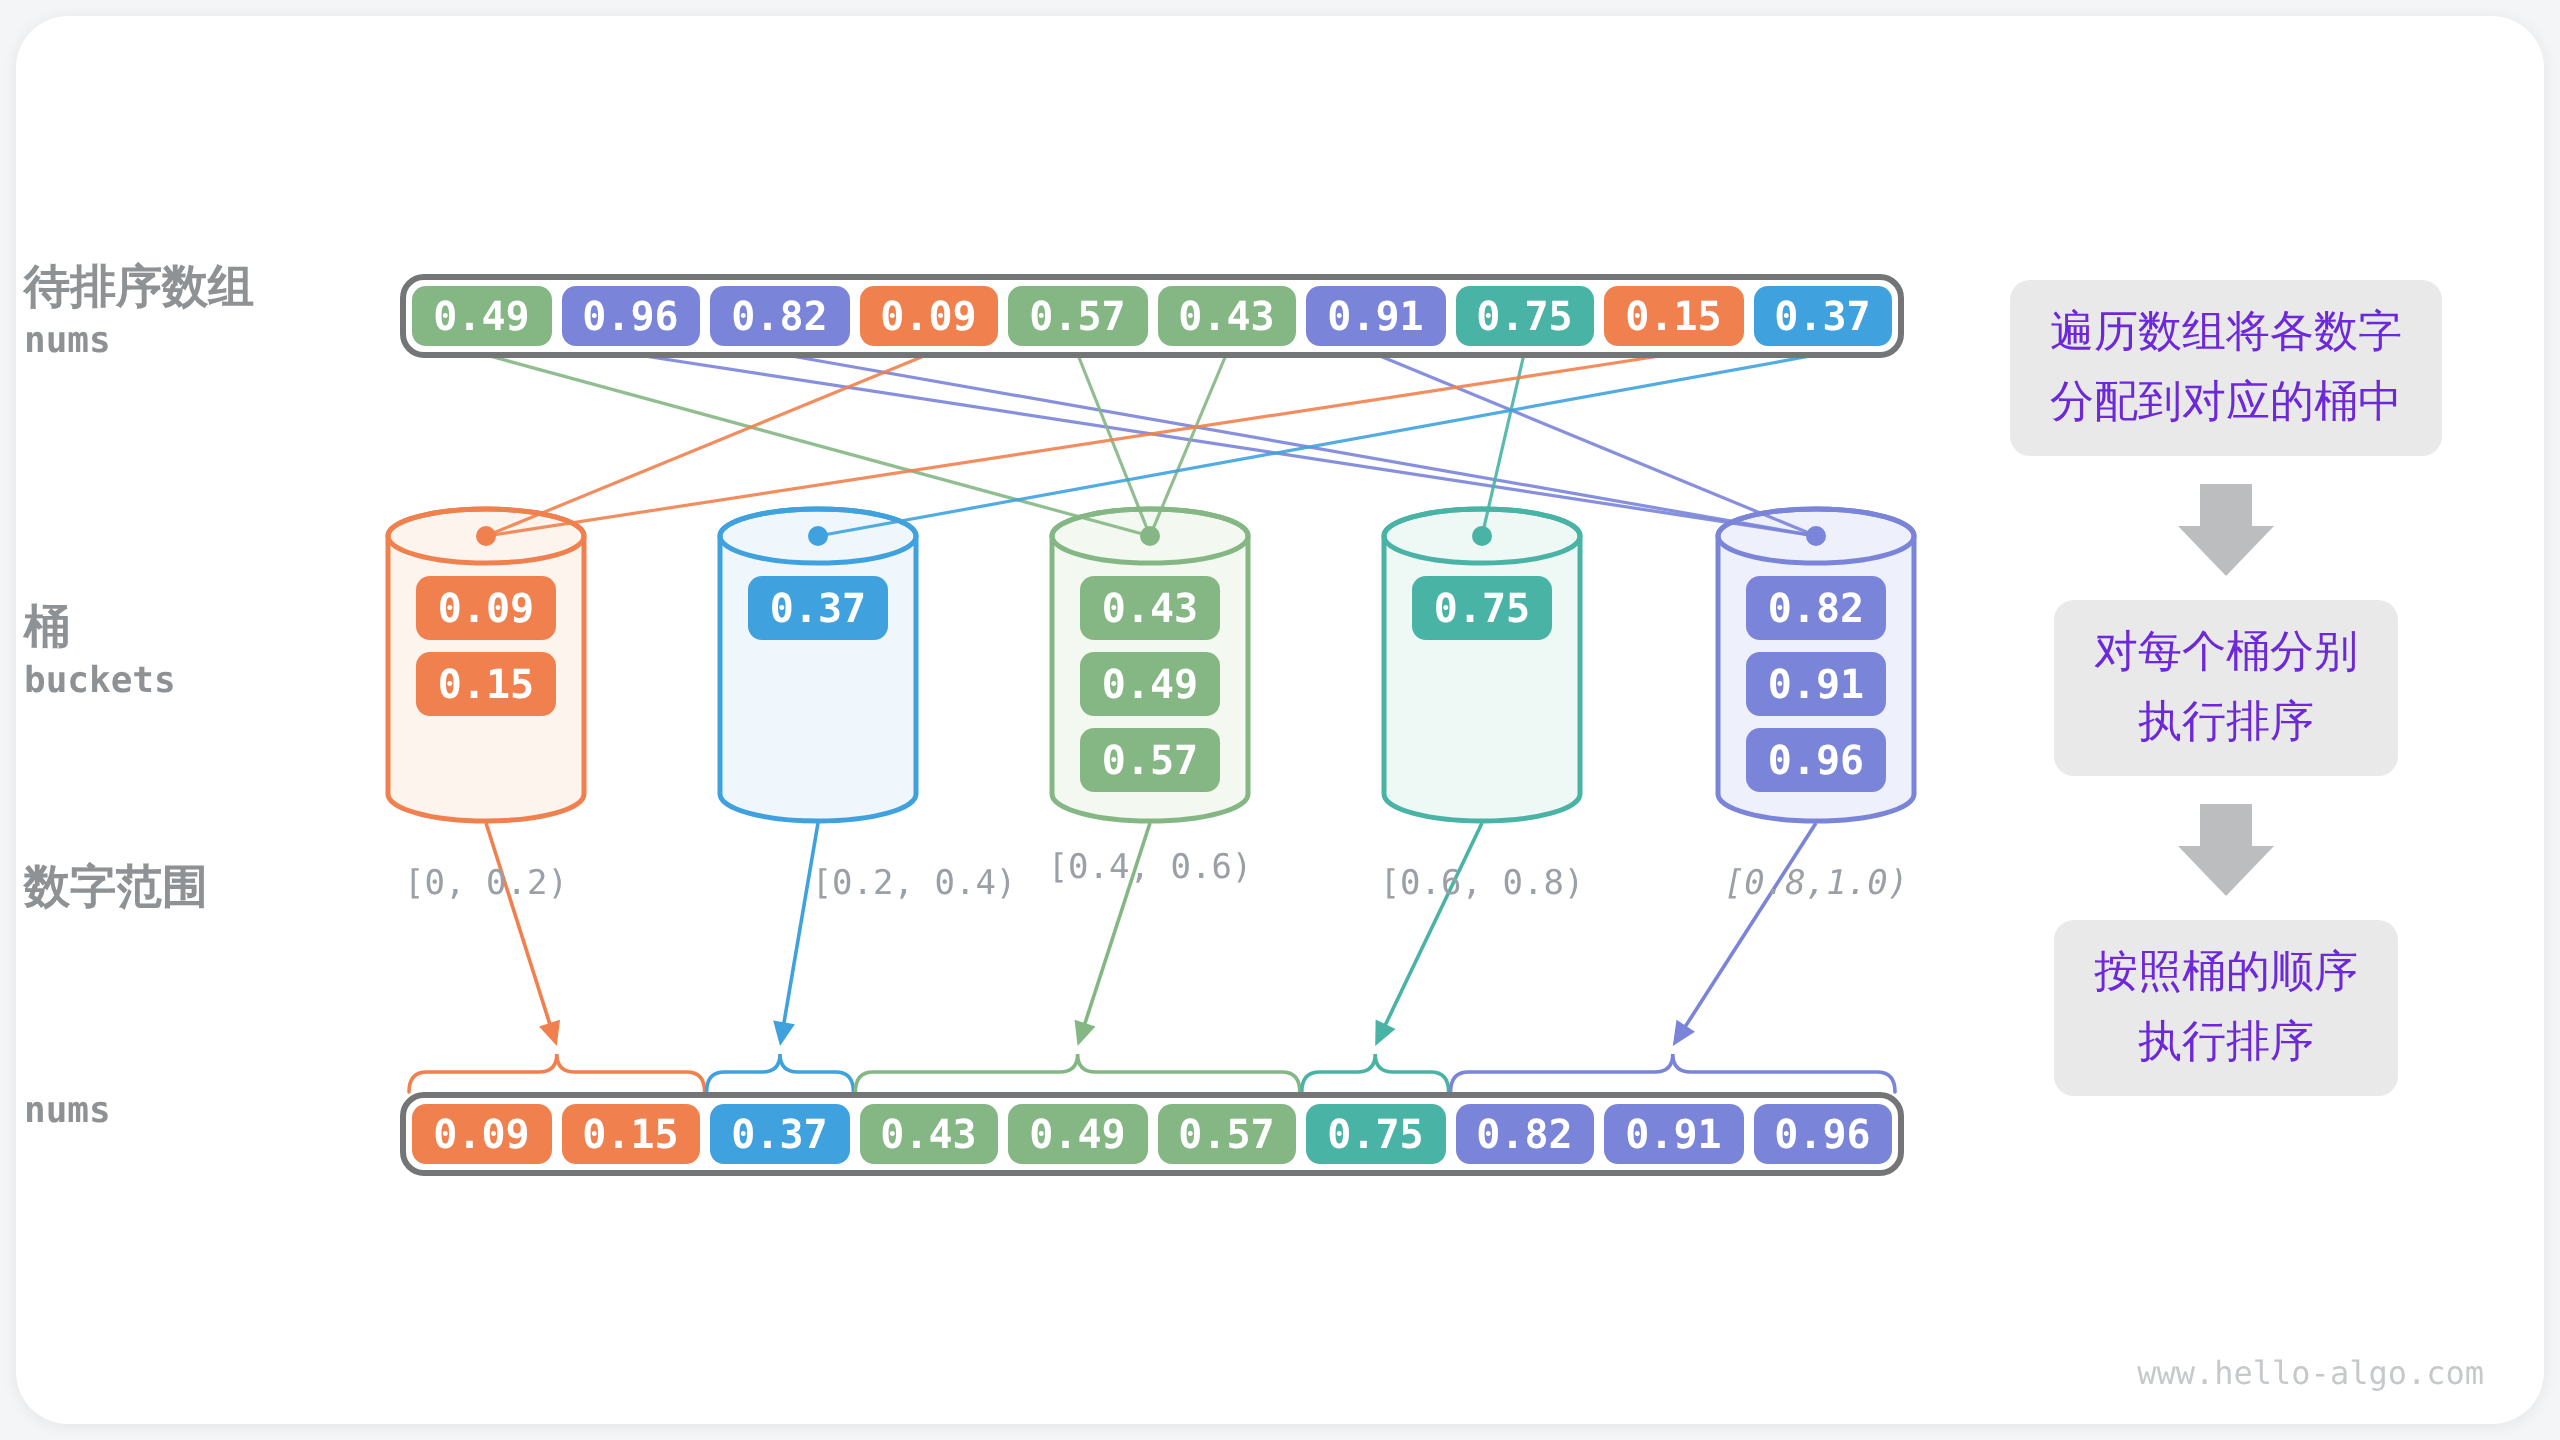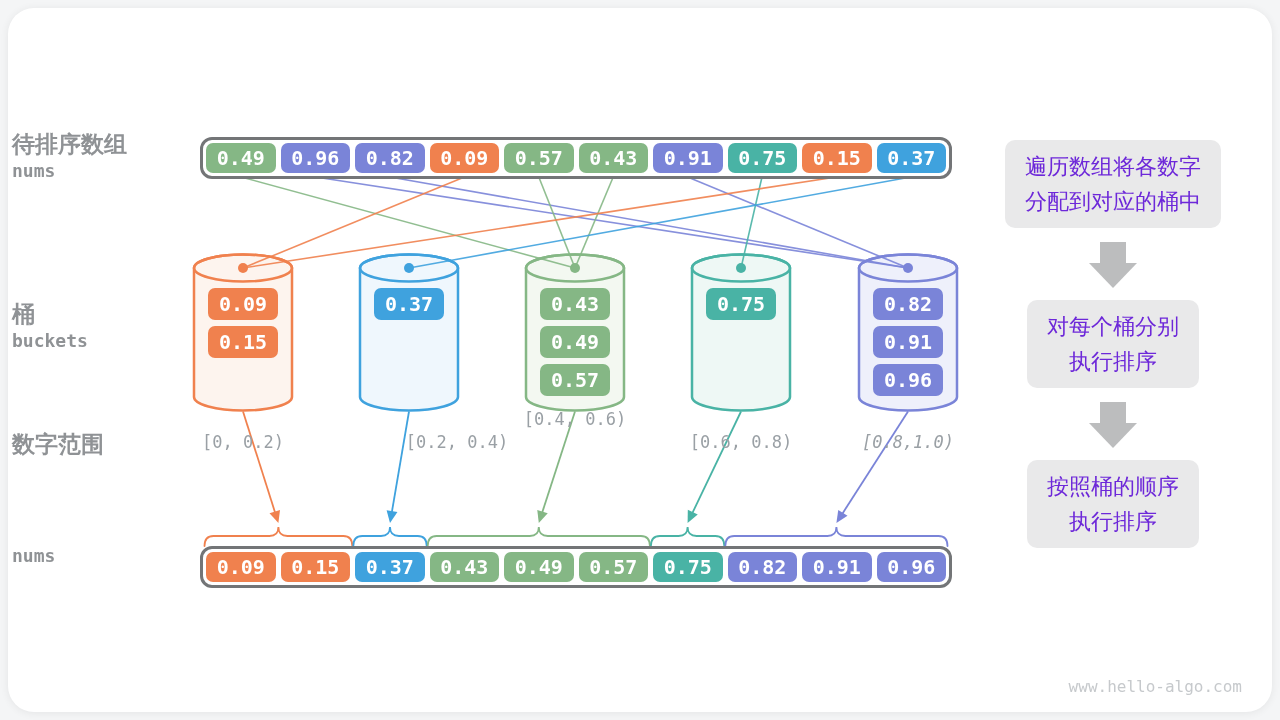--- a/index.html
+++ b/index.html
@@ -117,21 +117,21 @@
       <div class="chip" style="left: 873px; top: 364px; background: rgb(122, 132, 216);">0.96</div>
     </div>
 
   <div class="lbl" style="left:12px;top:431px">
     <div class="zh">数字范围</div>
   </div>
 
   <div id="ranges">
       <div class="range" style="left: 243px; top: 432px;">[0, 0.2)</div>
       <div class="range" style="left: 409px; top: 432px; margin-left: 48px;">[0.2, 0.4)</div>
-      <div class="range" style="left: 575px; top: 409px;">[0.4, 0.6)</div>
+      <div class="range" style="left: 575px; top: 424px;">[0.4, 0.6)</div>
       <div class="range" style="left: 741px; top: 432px;">[0.6, 0.8)</div>
       <div class="range" style="left: 908px; top: 432px; font-style: italic;">[0.8,1.0)</div>
     </div>
 
   <div class="lbl" style="left:12px;top:543px">
     <div class="en">nums</div>
   </div>
 
   <div class="arr" style="top:546px" id="result-array">
       <div class="cell" style="background: rgb(240, 129, 78);">0.09</div>

